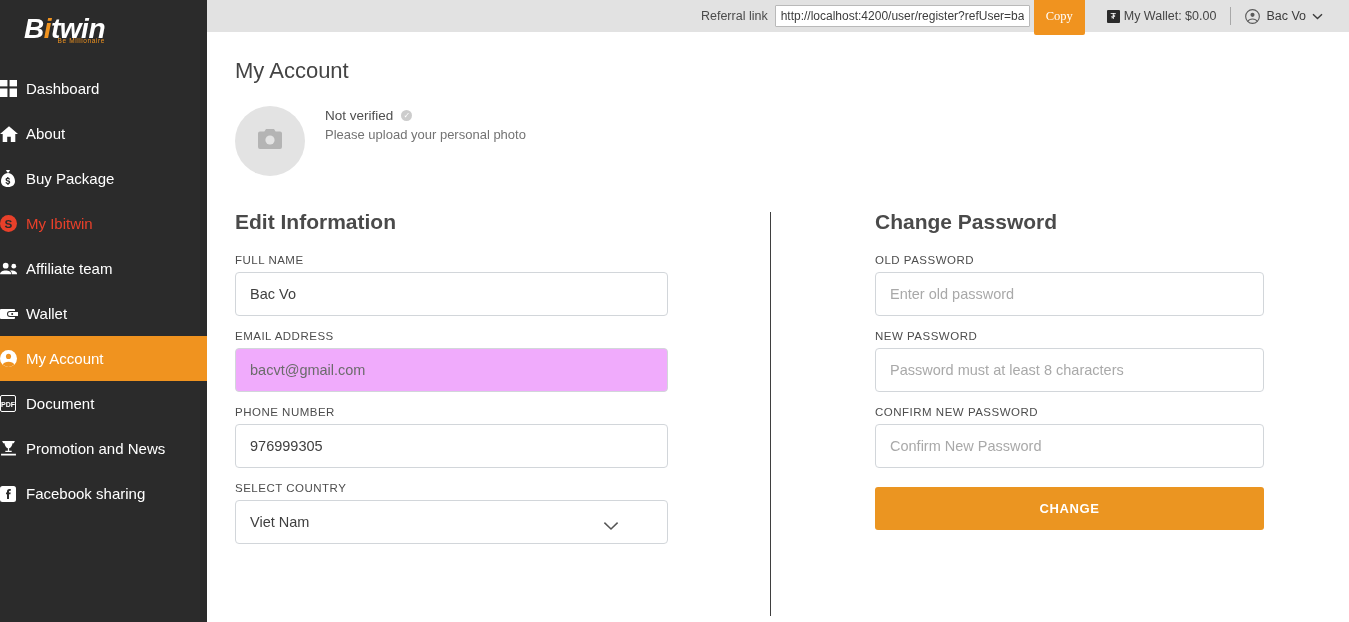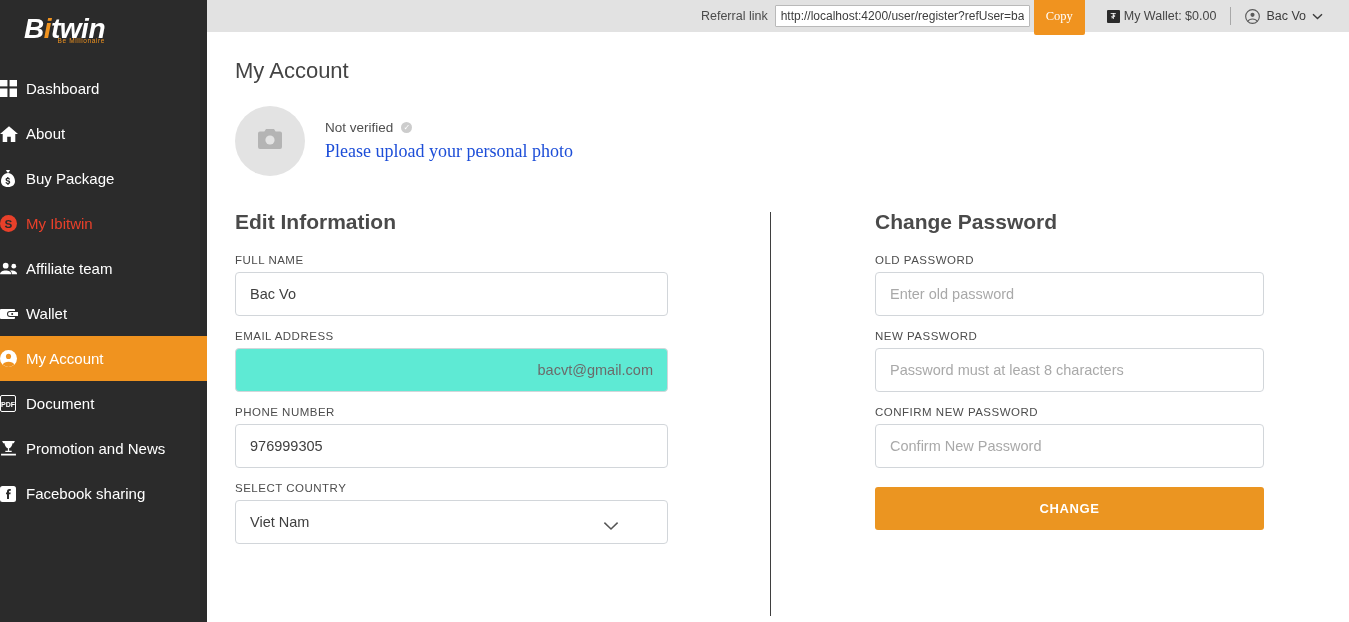--- a/index.html
+++ b/index.html
@@ -167,21 +167,21 @@
     padding: 26px 0 0 28px;
   }
   .page-title {
     font-size: 22px;
     color: #444444;
     font-weight: normal;
     margin: 0 0 22px 0;
   }
   .avatar-row {
     display: flex;
-    align-items: center;
+    align-items: flex-start;
     margin-bottom: 34px;
   }
   .avatar {
     width: 70px; height: 70px;
     border-radius: 50%;
     background: #e3e3e3;
     display: flex;
     align-items: center;
     justify-content: center;
     color: #b4b4b4;
@@ -202,23 +202,22 @@
     width: 11px; height: 11px;
     border-radius: 50%;
     background: #cccccc;
     color: #ffffff;
     font-size: 8px;
     line-height: 11px;
     text-align: center;
     margin-left: 8px;
   }
   .avatar-sub {
-    font-size: 18px;
-    color: #1d4ed8;
-    font-family: Liberation Serif, serif;
+    font-size: 13px;
+    color: #737373;
   }
 
   .columns {
     display: flex;
     position: relative;
   }
   .col-left {
     width: 535px;
     flex: 0 0 535px;
     padding-right: 0;
@@ -255,23 +254,22 @@
     border-radius: 4px;
     background: #ffffff;
     font-size: 14.5px;
     color: #3f3f3f;
     padding: 0 14px;
     font-family: "Liberation Sans", sans-serif;
     outline: none;
   }
   .input::placeholder { color: #a9a9a9; }
   .input.disabled {
-    background: #5eead4;
+    background: #f0abfc;
     color: #6b6b6b;
-    text-align: right;
   }
   .select-wrap { position: relative; width: 398px; }
   .select-wrap .chev {
     position: absolute;
     right: 14px;
     top: 17px;
     pointer-events: none;
     color: #555;
   }
   .change-btn {

